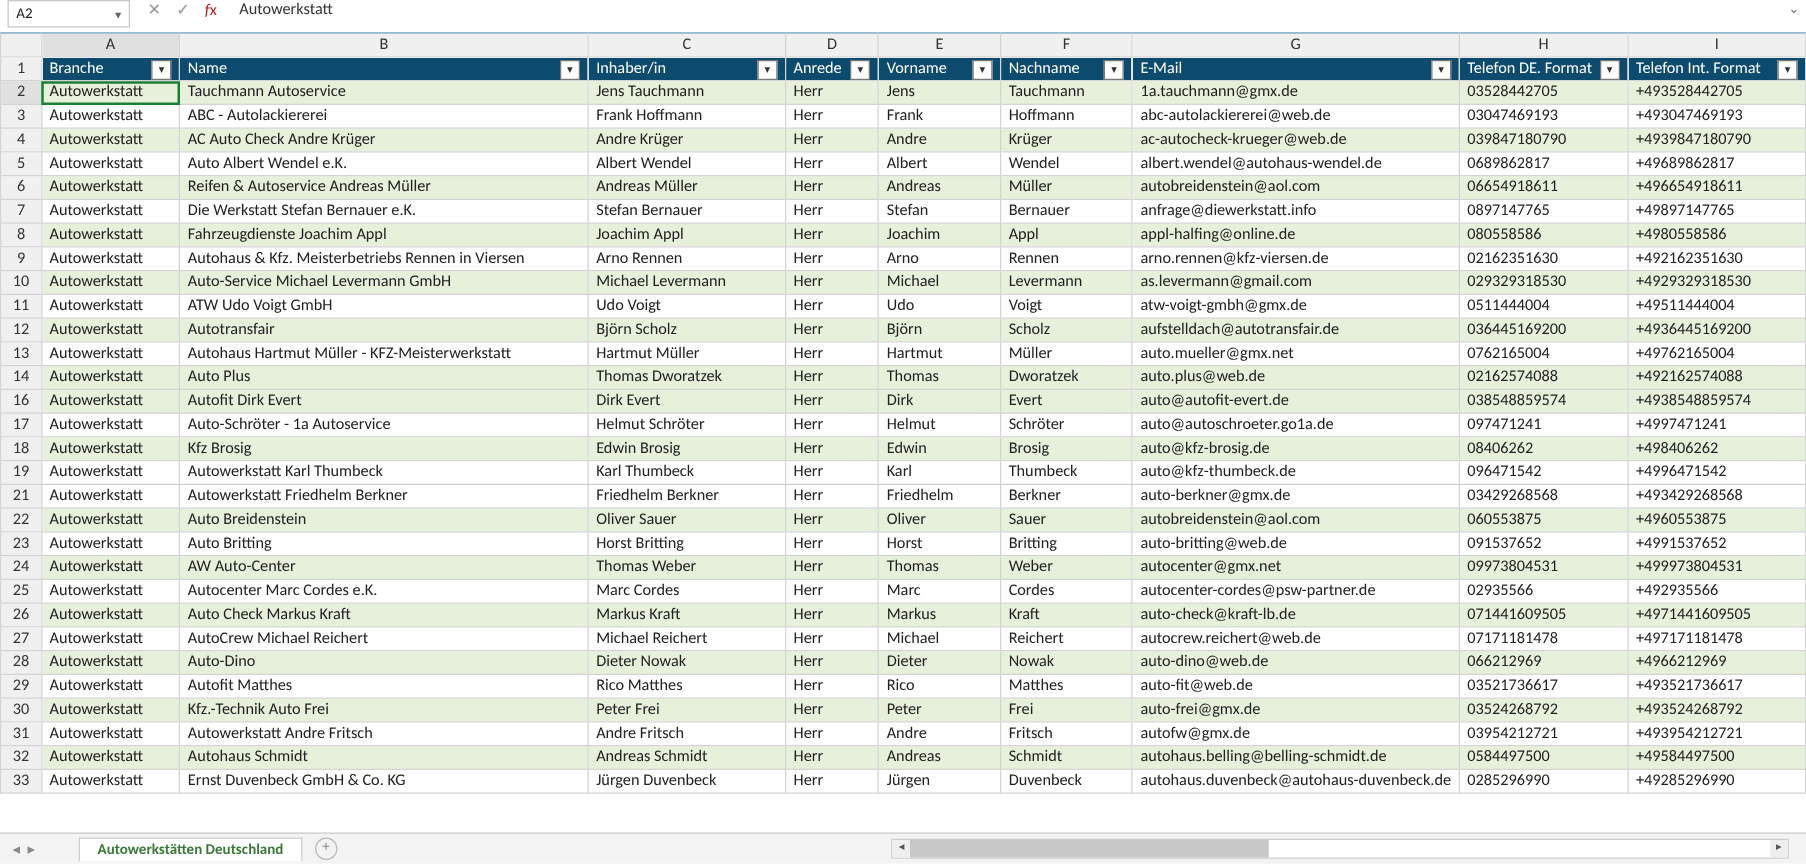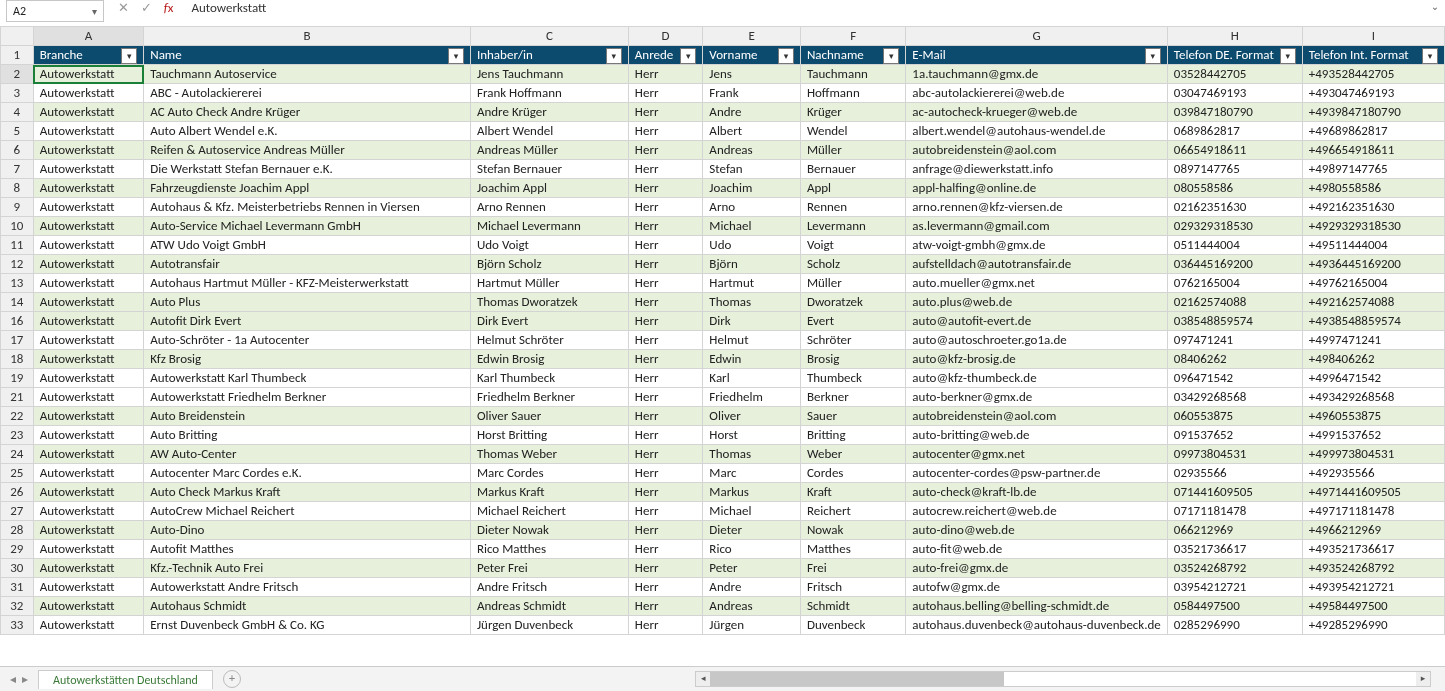--- a/index.html
+++ b/index.html
@@ -21,21 +21,21 @@
   .sheet tr.sel .rowhead{background:#e0e0e0;}
   .sheet thead th.sel{background:#e0e0e0;}
   .hdr{background:#0c4a6e;color:#fff;font-weight:bold;}
   .hdr .filter{float:right;width:14px;height:14px;background:#fff;color:#333;font-size:9px;line-height:14px;text-align:center;margin-top:2px;border:1px solid #777;}
   .even td.cell{background:#e7f0db;}
   .selcell{outline:2px solid #1a7f37;outline-offset:-2px;}
 
   .tabstrip{position:absolute;bottom:0;left:0;right:0;height:24px;display:flex;align-items:center;background:#f3f3f3;border-top:1px solid #ccc;font-size:12px;}
   .tabnav{display:flex;gap:6px;padding:0 10px;color:#888;}
   .tabnav span{cursor:pointer;}
-  .tab{padding:2px 14px;background:#fff;border:1px solid #ccc;border-bottom:none;color:#3a7a38;font-weight:normal;margin-left:0;}
+  .tab{padding:2px 14px;background:#fff;border:1px solid #ccc;border-bottom:none;color:#3a7a38;font-weight:bold;margin-left:25px;}
   .addtab{margin-left:10px;width:16px;height:16px;border:1px solid #bbb;border-radius:50%;text-align:center;line-height:14px;color:#888;font-size:12px;}
   .hscroll{flex:1;margin:0 14px;height:14px;border:1px solid #ccc;background:#fff;position:relative;}
   .hscroll .thumb{position:absolute;left:0;top:0;bottom:0;width:40%;background:#c7c7c7;}
   .hscroll .arr{position:absolute;top:0;bottom:0;width:14px;background:#eee;text-align:center;font-size:9px;line-height:12px;color:#555;}
   .hscroll .arr.l{left:0;}
   .hscroll .arr.r{right:0;}
 </style>
 </head>
 <body>
 
@@ -246,21 +246,21 @@
           <td class="cell">Herr</td>
           <td class="cell">Dirk</td>
           <td class="cell">Evert</td>
           <td class="cell">auto@autofit-evert.de</td>
           <td class="cell">038548859574</td>
           <td class="cell">+4938548859574</td>
         </tr>
         <tr>
           <td class="rowhead">17</td>
           <td class="cell">Autowerkstatt</td>
-          <td class="cell">Auto-Schröter - 1a Autocenter</td>
+          <td class="cell">Auto-Schröter - 1a Autoservice</td>
           <td class="cell">Helmut Schröter</td>
           <td class="cell">Herr</td>
           <td class="cell">Helmut</td>
           <td class="cell">Schröter</td>
           <td class="cell">auto@autoschroeter.go1a.de</td>
           <td class="cell">097471241</td>
           <td class="cell">+4997471241</td>
         </tr>
         <tr class="even">
           <td class="rowhead">18</td>

